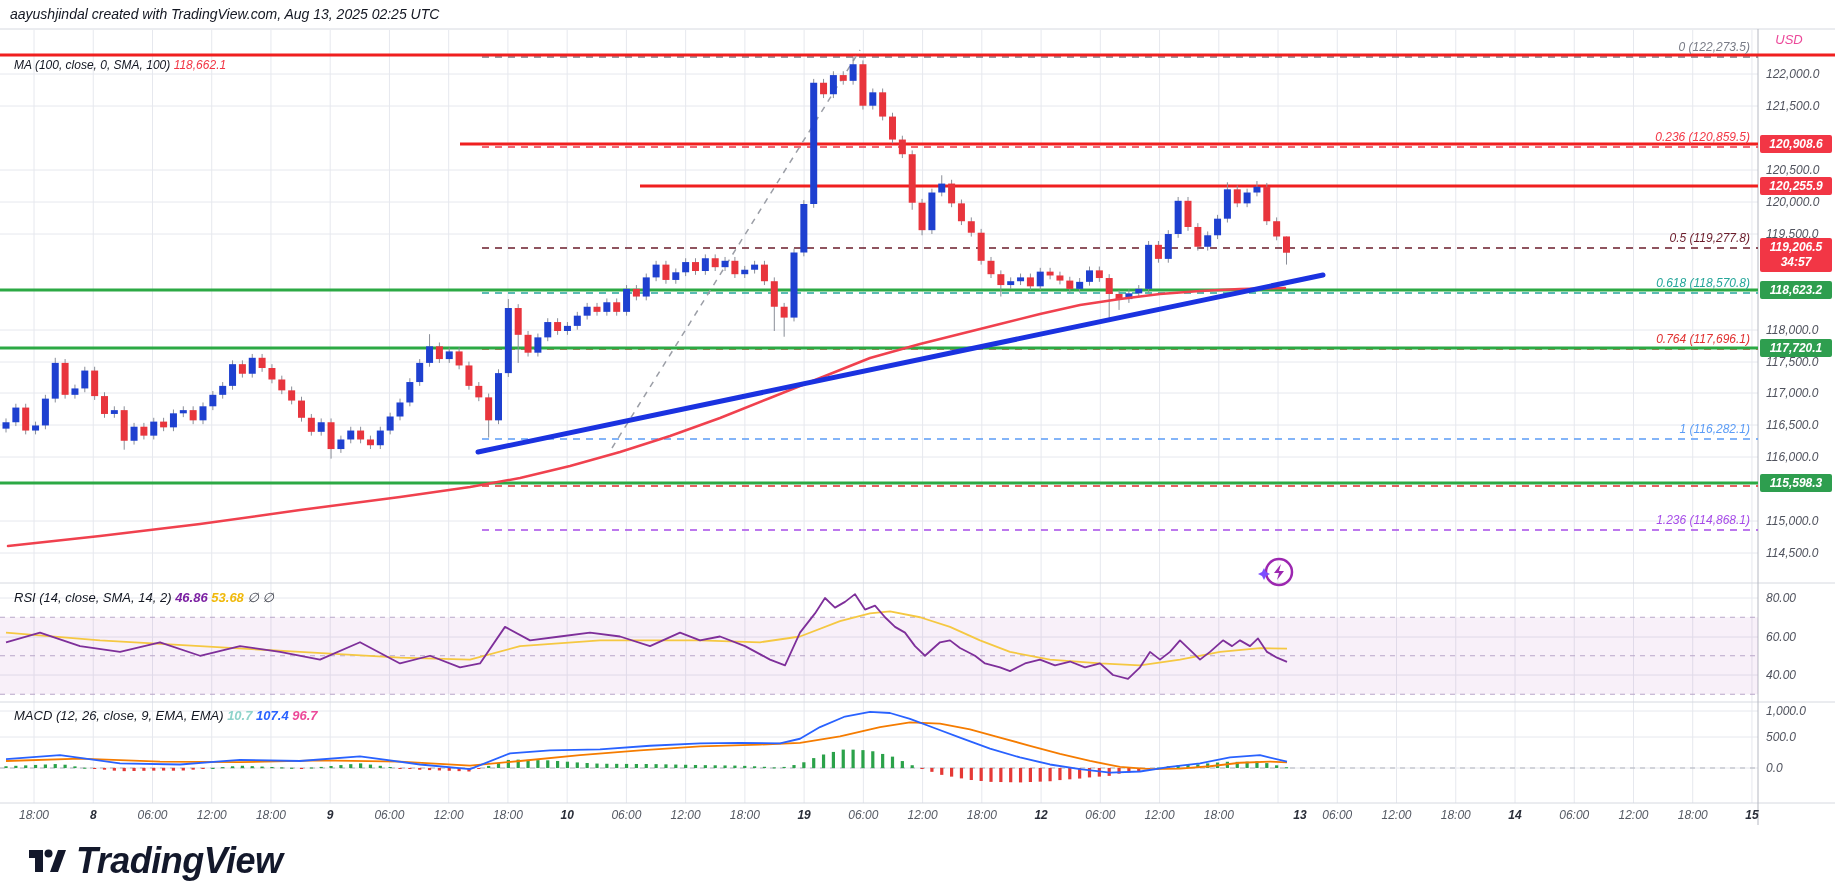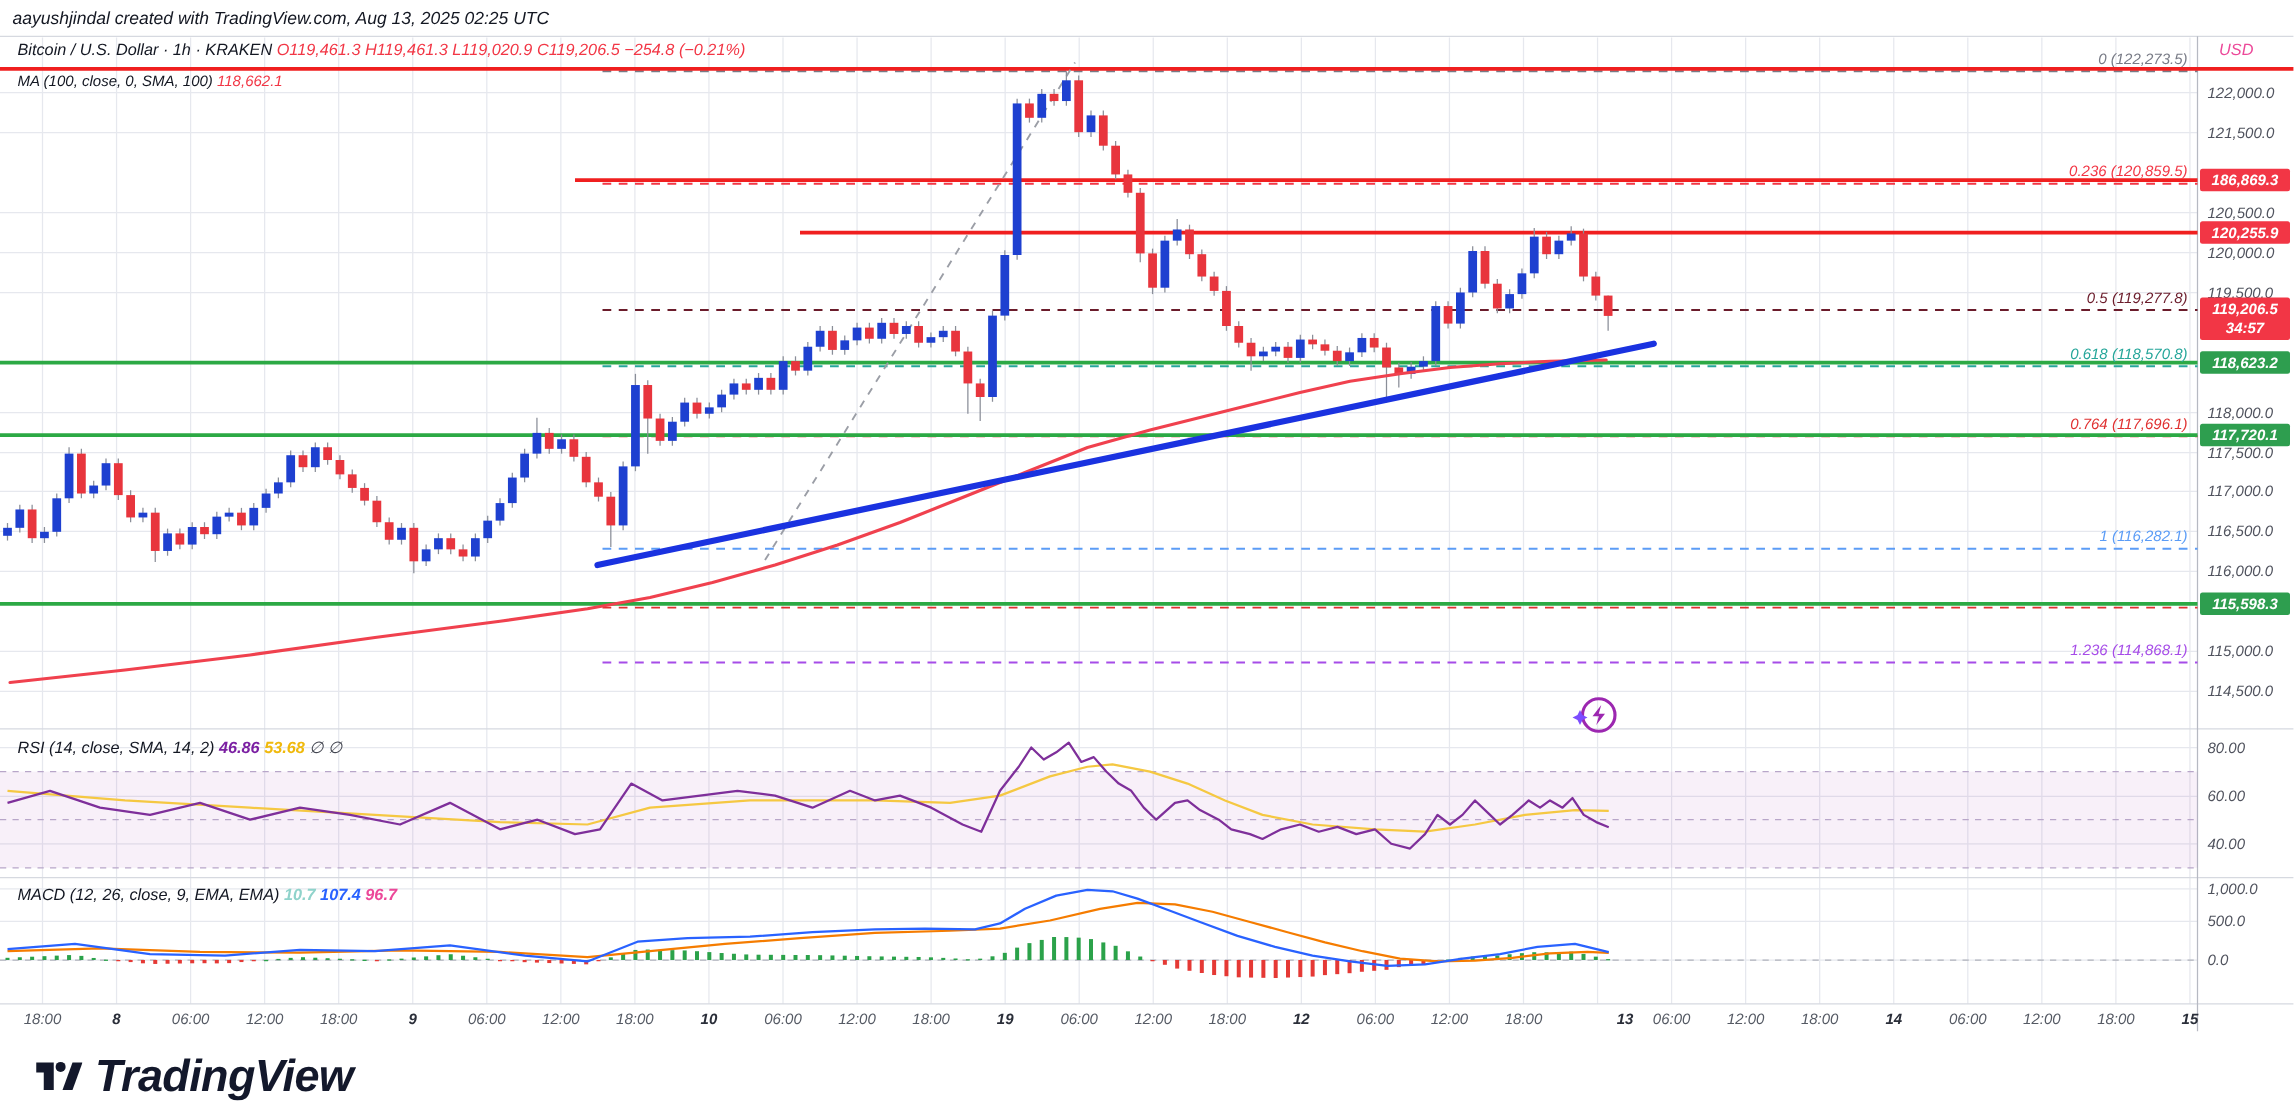--- a/index.html
+++ b/index.html
@@ -507,24 +507,20 @@
       <rect x="1284.9" y="767.274950490196" width="3.2" height="1" fill="#2ba24a"></rect>
       <polyline points="6,760.98 80,758.64 160,761.565 240,762.15 320,760.395 400,761.565 470,765.66 520,760.98 580,755.13 640,750.45 700,746.355 760,744.6 800,742.845 840,736.41 880,727.05 910,722.37 940,723.54 970,729.39 1000,737.58 1030,745.77 1060,753.96 1090,760.98 1120,766.83 1150,769.17 1180,768.585 1210,766.245 1240,762.735 1270,761.565 1287,762.34305" fill="none" stroke="#f57c00" stroke-width="1.8" stroke-linejoin="round"></polyline>
       <polyline points="6,759.225 60,755.13 120,763.32 180,764.49 240,759.81 300,760.98 360,756.3 420,764.49 470,769.17 510,753.375 550,750.45 600,749.28 650,745.77 700,743.43 740,742.845 780,743.43 800,738.75 820,727.05 845,716.52 870,711.84 890,713.01 910,718.86 935,728.22 960,737.58 990,748.695 1020,757.47 1050,764.49 1080,769.17 1110,772.68 1140,771.51 1170,766.83 1200,763.32 1230,757.47 1260,755.13 1287,761.7171" fill="none" stroke="#2962ff" stroke-width="1.8" stroke-linejoin="round"></polyline>
       <circle cx="1279" cy="572" r="13" fill="none" stroke="#9c27b0" stroke-width="2.5"></circle>
       <path d="M1281 564 l-7 9 h5 l-2 7 l7 -9 h-5 z" fill="#9c27b0"></path>
       <path d="M1264 568 l2 4 l4 2 l-4 2 l-2 4 l-2 -4 l-4 -2 l4 -2 z" fill="#7c4dff"></path>
     </svg>
 
 <div class="abs attribution">aayushjindal created with TradingView.com, Aug 13, 2025 02:25 UTC</div>
 
-<div class="abs legend1">
-  <span>Bitcoin / U.S. Dollar · 1h · KRAKEN</span>
-  <span class="red">O119,461.3  H119,461.3  L119,020.9  C119,206.5  −254.8 (−0.21%)</span>
-</div>
 <div class="abs legend2">
   <span>MA (100, close, 0, SMA, 100)</span>
   <span class="red">118,662.1</span>
 </div>
 
 <div class="abs ind-header" style="left:14px;top:590px;">
   <span>RSI (14, close, SMA, 14, 2)</span>
   <span class="rsi-val1">46.86</span>
   <span class="rsi-val2">53.68</span>
   <span class="rsi-null">∅  ∅</span>
@@ -550,21 +546,21 @@
       <div class="abs axis-tick" style="top:418px;">116,500.0</div>
       <div class="abs axis-tick" style="top:450px;">116,000.0</div>
       <div class="abs axis-tick" style="top:514px;">115,000.0</div>
       <div class="abs axis-tick" style="top:546px;">114,500.0</div>
       <div class="abs axis-tick" style="top:591px;">80.00</div>
       <div class="abs axis-tick" style="top:630px;">60.00</div>
       <div class="abs axis-tick" style="top:668px;">40.00</div>
       <div class="abs axis-tick" style="top:704px;">1,000.0</div>
       <div class="abs axis-tick" style="top:730px;">500.0</div>
       <div class="abs axis-tick" style="top:761px;">0.0</div>
-      <div class="abs axis-chip" style="top:135px;background:#f23645;">186,869.3</div>
+      <div class="abs axis-chip" style="top:135px;background:#f23645;">120,908.6</div>
       <div class="abs axis-chip" style="top:177px;background:#f23645;">120,255.9</div>
       <div class="abs axis-chip" style="top:281px;background:#2e9e4f;">118,623.2</div>
       <div class="abs axis-chip" style="top:339px;background:#2e9e4f;">117,720.1</div>
       <div class="abs axis-chip" style="top:474px;background:#2e9e4f;">115,598.3</div>
       <div class="abs axis-chip price-label-current" style="top:238px;background:#f23645;">
         <div>119,206.5</div>
         <div>34:57</div>
       </div>
     </div>
 <div id="time-layer">

